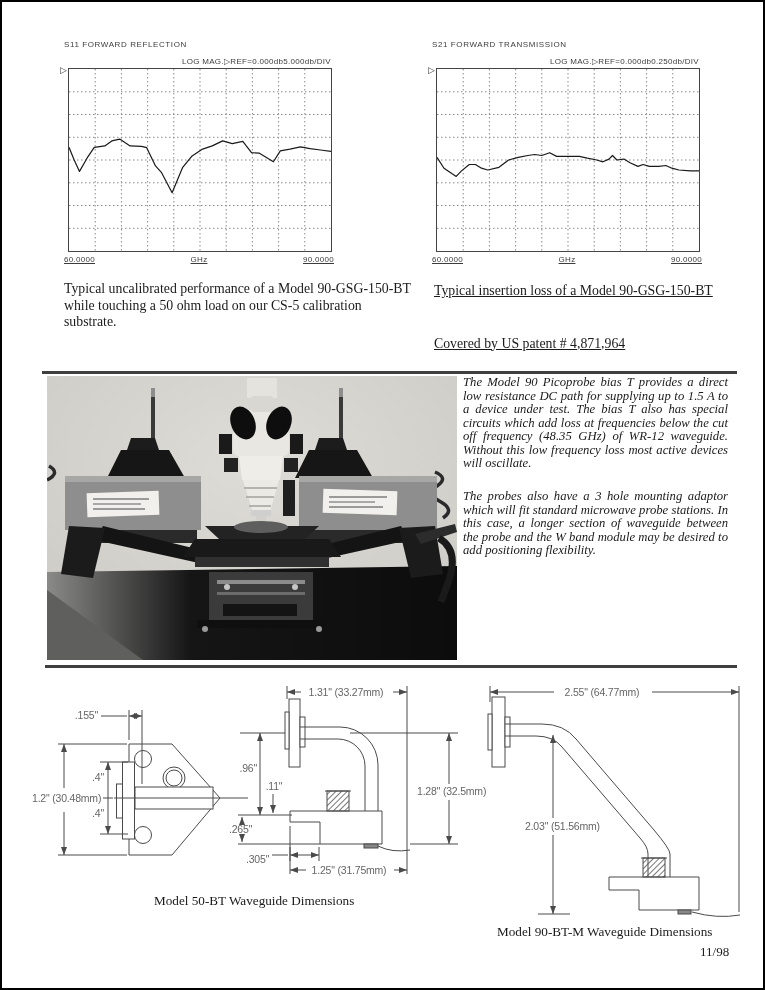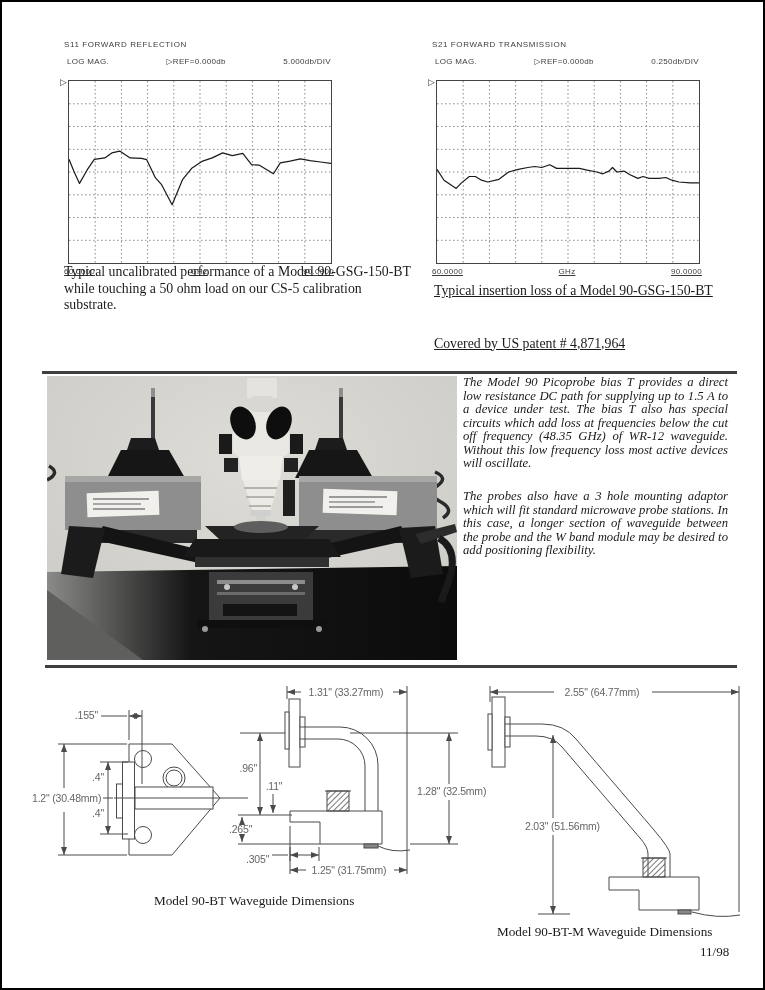--- a/index.html
+++ b/index.html
@@ -1,20 +1,20 @@
 <!DOCTYPE html>
 <html><head>
 <meta charset="utf-8">
 <style>
   html,body{margin:0;padding:0;background:#e8e8e8;}
   .page{position:relative;width:765px;height:990px;background:#fff;border:2px solid #000;box-sizing:border-box;overflow:hidden;font-family:"Liberation Serif",serif;color:#1a1a1a;}
   
   .chart-panel{position:absolute;width:270px;}
   .chart-title{font-family:"Liberation Sans",sans-serif;font-size:8px;letter-spacing:.6px;color:#3c3c3c;margin-bottom:8px;}
-  .chart-header{display:flex;justify-content:space-between;font-family:"Liberation Sans",sans-serif;font-size:8px;letter-spacing:.3px;color:#3c3c3c;width:264px;margin-left:3px;margin-bottom:14px;}
+  .chart-header{display:flex;justify-content:flex-end;font-family:"Liberation Sans",sans-serif;font-size:8px;letter-spacing:.3px;color:#3c3c3c;width:264px;margin-left:3px;margin-bottom:2px;}
   .chart-frame{position:relative;width:262px;height:182px;border:1px solid #444;margin-left:4px;background:#fff;}
   .ref-marker{position:absolute;left:-9px;top:-4px;font-size:9px;color:#333;font-family:"DejaVu Sans",sans-serif;}
   .chart-frame svg{display:block;}
   .chart-xaxis{display:flex;justify-content:space-between;font-family:"Liberation Sans",sans-serif;font-size:8px;letter-spacing:.3px;color:#3c3c3c;width:270px;margin-left:0px;margin-top:3px;text-decoration:underline;}
   
   .caption-block{position:absolute;font-size:13.8px;line-height:1.2;}
   .caption-block p{margin:0 0 13px 0;}
   .body-col{position:absolute;left:457px;top:374px;width:269px;font-size:12.7px;line-height:1.07;text-align:justify;}
   .body-col p{margin:0 0 19px 4px;font-style:italic;}
   .rule{position:absolute;height:3px;background:#3f3f3f;}
@@ -95,21 +95,21 @@
           <polyline points="0.0,88.3 7.0,99.2 14.8,104.6 19.2,107.4 24.5,101.9 32.3,95.5 38.4,95.5 44.5,99.2 50.7,101.0 62.0,98.3 71.6,91.0 81.2,88.3 90.8,86.5 97.8,85.5 104.8,86.5 112.7,83.7 119.6,87.4 131.0,87.4 142.4,87.4 150.2,89.2 159.8,91.0 165.9,92.8 172.0,90.1 175.5,86.5 179.9,91.0 186.9,90.1 193.0,93.7 200.9,97.4 206.1,95.5 212.2,97.4 221.8,97.4 228.8,96.5 234.9,99.2 241.9,101.0 253.3,101.9 262.0,101.9" fill="none" stroke="#1a1a1a" stroke-width="1.2" stroke-linejoin="round"></polyline>
         </svg>
     </div>
     <div class="chart-xaxis">
       <span>60.0000</span>
       <span>GHz</span>
       <span>90.0000</span>
     </div>
   </section>
 
-  <div class="caption-block" style="left:62px;top:262px;width:352px;">
+  <div class="caption-block" style="left:62px;top:279px;width:352px;">
     <p>Typical uncalibrated performance of a Model 90-GSG-150-BT while touching a 50 ohm load on our CS-5 calibration substrate.</p>
   </div>
   <div class="caption-block" style="left:432px;top:281px;width:330px;text-decoration:underline;">
     <p>Typical insertion loss of a Model 90-GSG-150-BT</p>
     <p style="margin-top:36px;">Covered by US patent # 4,871,964</p>
   </div>
 
   <div class="rule" style="left:40px;top:369px;width:695px;"></div>
 
   <div class="photo-wrap">
@@ -314,17 +314,17 @@
       <line x1="737" y1="14" x2="737" y2="240"></line>
 
       <line x1="551" y1="63" x2="551" y2="146" marker-start="url(#as)"></line>
       <line x1="551" y1="163" x2="551" y2="242" marker-end="url(#ae)"></line>
       <line x1="536" y1="242" x2="568" y2="242"></line>
     </g>
     <text x="600" y="24" text-anchor="middle">2.55" (64.77mm)</text>
     <text x="523" y="158">2.03" (51.56mm)</text>
   </svg>
 
-  <div class="draw-caption" style="left:152px;top:891px;">Model 90-BT Waveguide Dimensions</div>
+  <div class="draw-caption" style="left:152px;top:891px;">Model 50-BT Waveguide Dimensions</div>
   <div class="draw-caption" style="left:495px;top:922px;">Model 90-BT-M Waveguide Dimensions</div>
   <div class="footer-date" style="left:698px;top:942px;">11/98</div>
 
 </div>
 
 </body></html>

